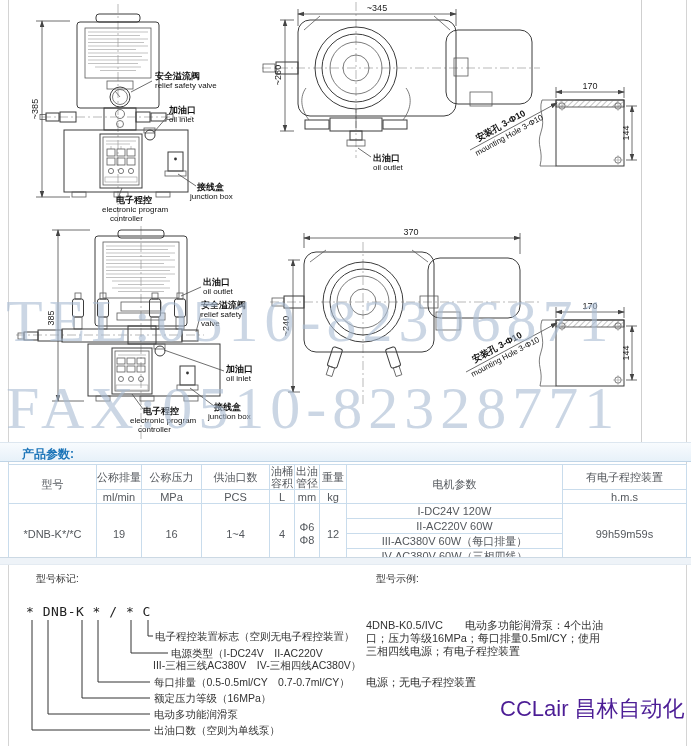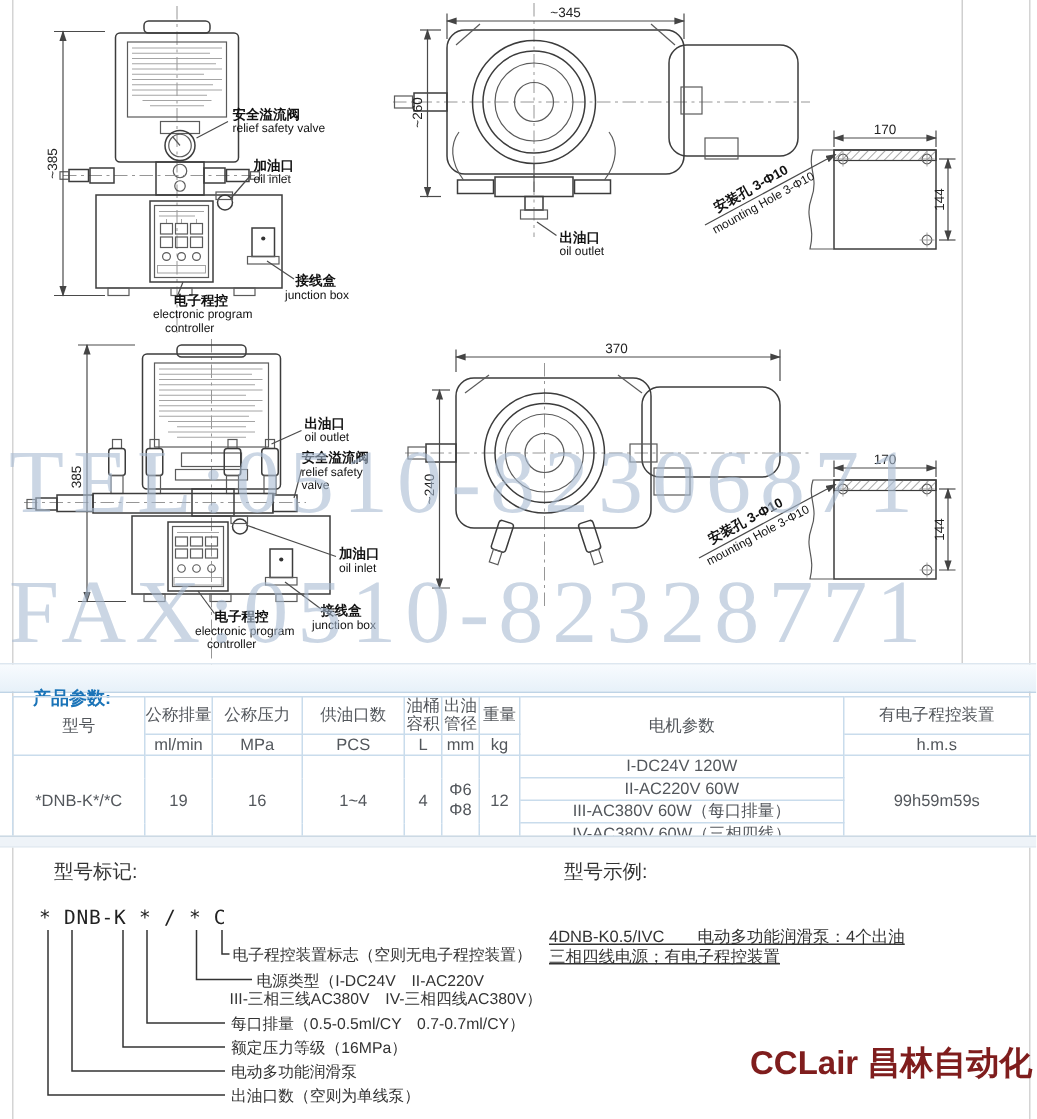--- a/index.html
+++ b/index.html
@@ -5,45 +5,45 @@
   html,body{margin:0;padding:0;background:#fff;}
   .page{position:relative;width:691px;height:746px;background:#fff;overflow:hidden;
         font-family:"Liberation Sans",sans-serif;color:#333;}
   .edge{position:absolute;top:0;width:1px;height:746px;background:#d4d4d4;}
   .drawbox-right{position:absolute;left:641px;top:0;width:1px;height:442px;background:#cfcfcf;}
 
   
   .wm{position:absolute;left:6px;width:690px;font-family:"Liberation Serif",serif;
       font-size:60px;letter-spacing:6px;color:#a9bcd3;opacity:.6;white-space:nowrap;
       pointer-events:none;z-index:5;}
-  .brand-wm{position:absolute;left:500px;top:694px;font-size:22px;font-weight:bold;
-      color:#7f1d1d;z-index:6;white-space:nowrap;}
+  .brand-wm{position:absolute;left:500px;top:694px;font-size:22px;font-weight:normal;
+      color:#4c1d95;z-index:6;white-space:nowrap;}
 
   
   .secbar{position:absolute;left:0;top:442px;width:691px;height:20px;
       background:linear-gradient(180deg,#f8fbfe,#e7f1f9);
       border-top:1px solid #dde7f0;border-bottom:1px solid #bfd4e6;box-sizing:border-box;}
-  .secbar span{position:absolute;left:22px;top:14px;font-size:12px;font-weight:bold;color:#1b74b8;}
+  .secbar span{position:absolute;left:22px;top:3px;font-size:12px;font-weight:bold;color:#1b74b8;}
 
   
   table.params{position:absolute;left:8px;top:464px;border-collapse:collapse;table-layout:fixed;
       font-size:11px;color:#53575c;}
   table.params th,table.params td{border:1px solid #c9dcec;text-align:center;vertical-align:middle;
       font-weight:normal;padding:0;line-height:12px;}
   table.params tr.h1 th{height:24px;}
   table.params tr.h2 th{height:13px;}
   table.params td{height:14px;}
   td.motor-sub{border-top:1px solid #e2ecf5;border-bottom:1px solid #e2ecf5;}
 
   .sep2{position:absolute;left:0;top:557px;width:691px;height:8px;background:#eef3f8;
       border-top:1px solid #ccd9e4;border-bottom:1px solid #e4ebf2;box-sizing:border-box;}
 
-  .blk-title{position:absolute;font-size:13px;color:#333;}
+  .blk-title{position:absolute;font-size:10px;color:#333;}
   .ex-block{position:absolute;left:366px;width:322px;font-size:11px;line-height:13.2px;color:#333;}
-  .ex-block div{white-space:nowrap;text-decoration:underline;}
+  .ex-block div{white-space:nowrap;}
 
   
   .ln{fill:none;stroke:#3c3c3c;stroke-width:1;}
   .ln2{fill:none;stroke:#5a5a5a;stroke-width:.8;}
   .cl{fill:none;stroke:#8a8a8a;stroke-width:.6;stroke-dasharray:9 3 2 3;}
   .tiny{stroke:#9a9a9a;stroke-width:.6;fill:none;}
   .dim{fill:none;stroke:#4a4a4a;stroke-width:.8;}
   .dimt{font:9px "Liberation Sans",sans-serif;fill:#222;}
   .lblc{font:bold 9px "Liberation Sans",sans-serif;fill:#111;}
   .lble{font:8px "Liberation Sans",sans-serif;fill:#111;}
@@ -472,21 +472,23 @@
     <text class="mkt" x="146" y="96">每口排量（0.5-0.5ml/CY　0.7-0.7ml/CY）</text>
     <text class="mkt" x="146" y="112">额定压力等级（16MPa）</text>
     <text class="mkt" x="146" y="128">电动多功能润滑泵</text>
     <text class="mkt" x="146" y="144">出油口数（空则为单线泵）</text>
   </svg>
 
   <div class="blk-title" style="left:376px;top:572px">型号示例:</div>
 
   <div class="ex-block" style="top:619px">
     <div>4DNB-K0.5/IVC　　电动多功能润滑泵：4个出油</div>
+    <div>口；压力等级16MPa；每口排量0.5ml/CY；使用</div>
     <div>三相四线电源；有电子程控装置</div>
   </div>
 
   <div class="ex-block" style="top:676px">
+    <div>电源；无电子程控装置</div>
   </div>
 
   <div class="brand-wm">CCLair 昌林自动化</div>
 
 </div>
 
 </body></html>

